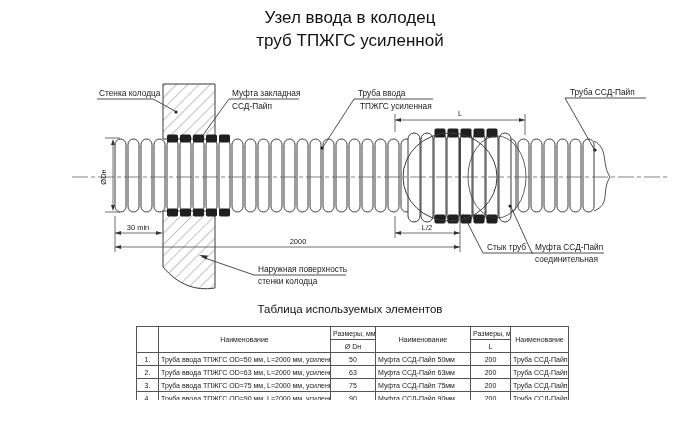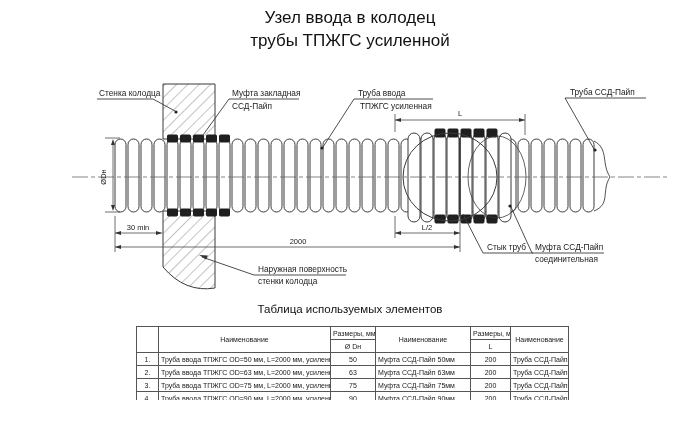--- a/index.html
+++ b/index.html
@@ -26,21 +26,21 @@
   td.c{text-align:center;}
   td.l{text-align:left;padding-left:4px;}
 </style>
 </head>
 <body>
 
 <div class="page">
 
   <div class="title">
     <div>Узел ввода в колодец</div>
-    <div>трубы ТПЖГС усиленной</div>
+    <div>труб ТПЖГС усиленной</div>
   </div>
 
   <svg width="700" height="448" viewBox="0 0 700 448">
     <defs>
       <pattern id="hatch" patternUnits="userSpaceOnUse" width="8" height="8" patternTransform="rotate(45)">
         <line x1="0" y1="0" x2="0" y2="8" stroke="#8a8a8a" stroke-width="1"></line>
       </pattern>
     </defs>
 
     <path d="M163,84 H215 V139 H163 Z" fill="url(#hatch)" stroke="#3a3a3a" stroke-width="1"></path>

